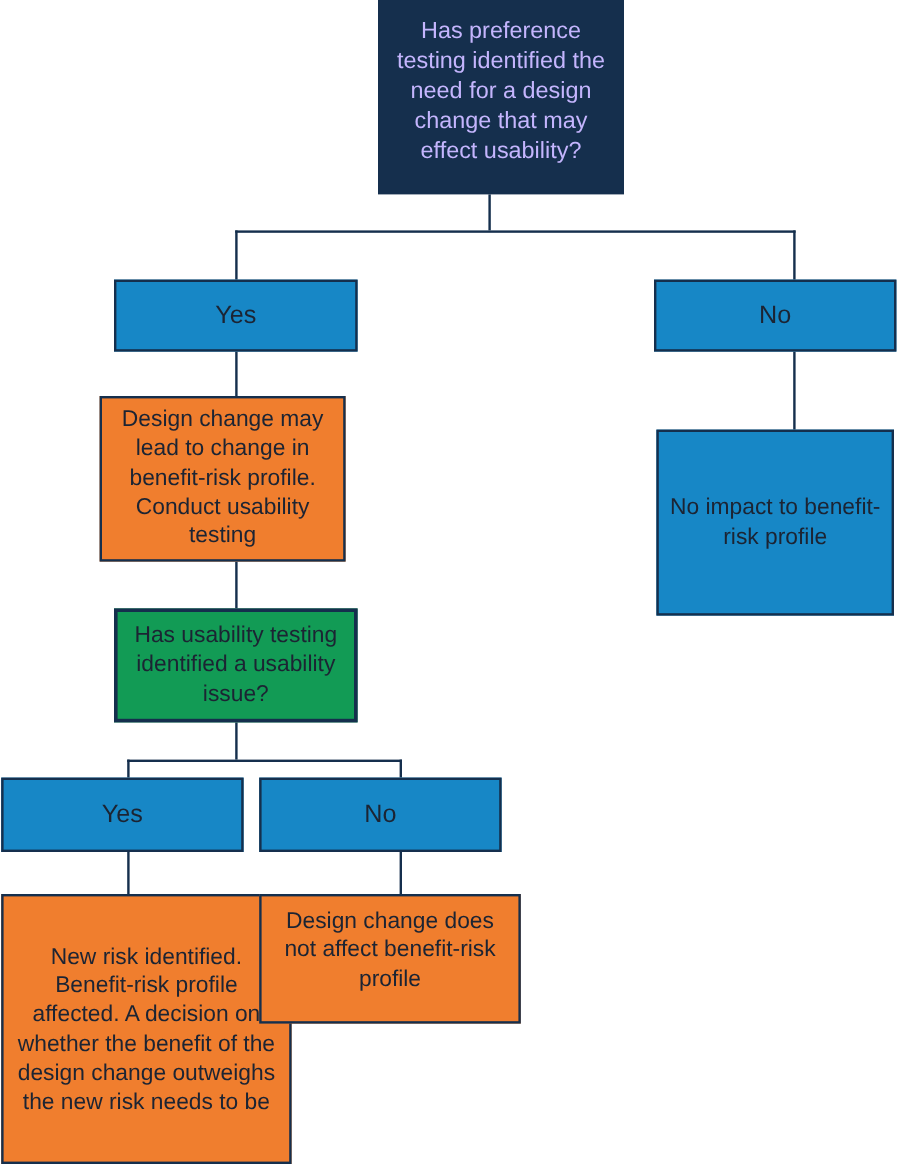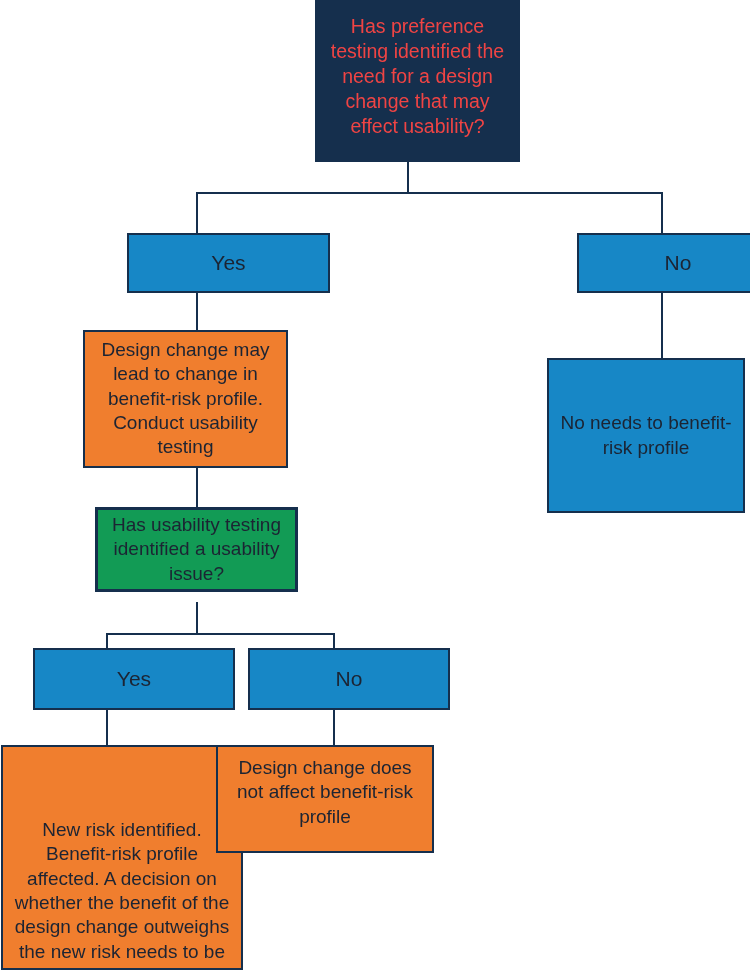--- a/index.html
+++ b/index.html
@@ -27,44 +27,43 @@
     font-size:19px;
     line-height:1.28;
     display:flex;
     align-items:center;
     justify-content:center;
     padding:4px 7px;
   }
   .root{
     left:315px; top:0; width:205px; height:162px;
     background:var(--navy);
-    color:#ef4444;
+    color:#c4b5fd;
     font-size:19.5px;
     padding-top:14px;
     align-items:flex-start;
   }
   .decision{
     background:var(--blue);
     border:2px solid var(--navy);
     font-size:21px;
-    margin-left:32px;
   }
   .yes1{left:95px;  top:233px; width:203px; height:60px;}
   .no1 {left:545px; top:233px; width:202px; height:60px;}
   .yes2{left:1px;   top:648px; width:202px; height:62px;}
   .no2 {left:216px; top:648px; width:202px; height:62px;}
   .outcome-orange{
     background:var(--orange);
     border:2px solid var(--navy);
   }
   .orange1{left:83px; top:330px; width:205px; height:138px; padding-top:6px; align-items:flex-start;}
-  .orange2{left:1px;  top:745px; width:242px; height:225px; padding-top:6px; align-items:flex-end;}
+  .orange2{left:1px;  top:745px; width:242px; height:225px; padding-top:6px; align-items:center;}
   .orange3{left:216px;top:745px; width:218px; height:108px; padding-top:9px; align-items:flex-start;}
   .question-green{
-    left:95px; top:507px; width:203px; height:85px;
+    left:95px; top:507px; width:203px; height:95px;
     background:var(--green);
     border:3px solid var(--navy);
   }
   .outcome-blue{
     left:547px; top:358px; width:198px; height:155px;
     background:var(--blue);
     border:2px solid var(--navy);
   }
   .conn{
     position:absolute;
@@ -122,16 +121,16 @@
 
   <div class="node outcome-orange orange2">
     <span>New risk identified. Benefit-risk profile affected. A decision on whether the benefit of the design change outweighs the new risk needs to be</span>
   </div>
 
   <div class="node outcome-orange orange3">
     <span>Design change does not affect benefit-risk profile</span>
   </div>
 
   <div class="node outcome-blue">
-    <span>No needs to benefit-risk profile</span>
+    <span>No impact to benefit-risk profile</span>
   </div>
 
 </div>
 
 </body></html>

